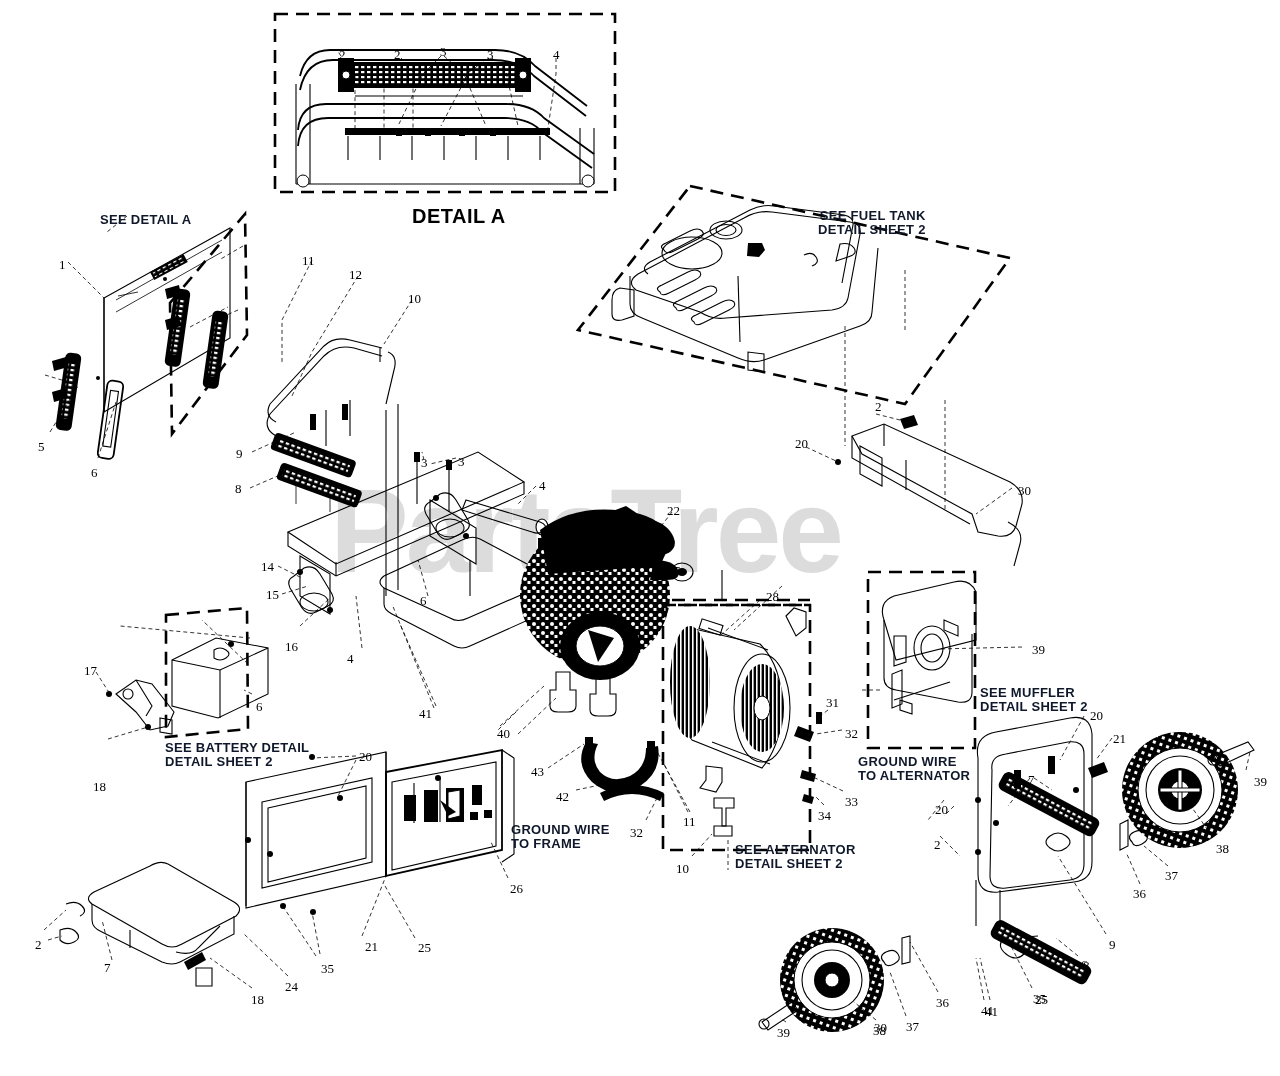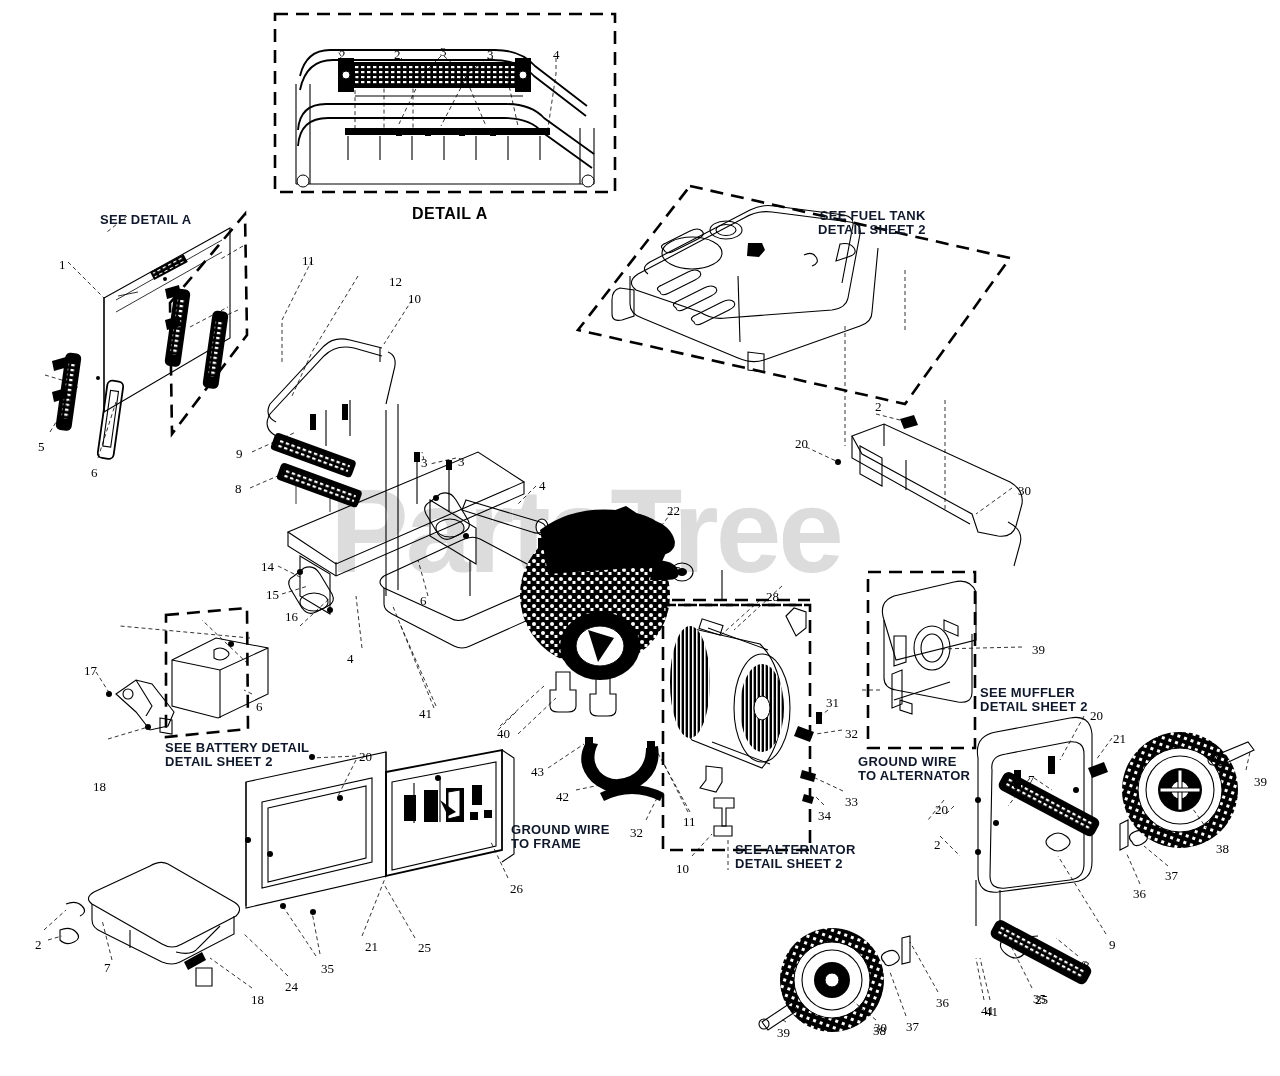--- a/index.html
+++ b/index.html
@@ -10,21 +10,21 @@
   .wm{position:absolute;left:330px;top:466px;width:620px;height:130px;
       font-family:"Liberation Sans",sans-serif;font-weight:bold;
       font-size:118px;line-height:130px;letter-spacing:-3px;
       color:#dcdcdc;white-space:nowrap;user-select:none;}
   .lbl{position:absolute;font-family:Liberation Sans, sans-serif;
        font-weight:bold;font-size:13px;letter-spacing:0.3px;
        line-height:14px;white-space:nowrap;color:#0f172a;}
   .num{position:absolute;font-family:"Liberation Serif",serif;
        font-size:13px;color:#000;line-height:13px;white-space:nowrap;}
   .detailA{position:absolute;font-family:"Liberation Sans",sans-serif;
-       font-weight:bold;font-size:16px;letter-spacing:0.5px;color:#000;}
+       font-weight:bold;font-size:20px;letter-spacing:0.5px;color:#000;}
 </style>
 </head>
 <body>
 
 <div id="stage">
 
   <div class="wm">PartsTree</div>
 
   <svg id="dwg" viewBox="0 0 1280 1076">
     <defs>
@@ -519,36 +519,36 @@
   </div>
 
   <div id="numbers-layer">
       <div class="num" style="left: 339px; top: 48px;">2</div>
       <div class="num" style="left: 394px; top: 48px;">2</div>
       <div class="num" style="left: 440px; top: 45px;">3</div>
       <div class="num" style="left: 487px; top: 48px;">3</div>
       <div class="num" style="left: 553px; top: 48px;">4</div>
       <div class="num" style="left: 59px; top: 258px;">1</div>
       <div class="num" style="left: 302px; top: 254px;">11</div>
-      <div class="num" style="left: 349px; top: 275px; margin-left: 40px;">12</div>
+      <div class="num" style="left: 349px; top: 268px;">12</div>
       <div class="num" style="left: 408px; top: 292px;">10</div>
       <div class="num" style="left: 38px; top: 440px;">5</div>
       <div class="num" style="left: 91px; top: 466px;">6</div>
       <div class="num" style="left: 236px; top: 447px;">9</div>
       <div class="num" style="left: 235px; top: 482px;">8</div>
       <div class="num" style="left: 458px; top: 455px;">3</div>
       <div class="num" style="left: 421px; top: 456px;">3</div>
       <div class="num" style="left: 539px; top: 479px;">4</div>
       <div class="num" style="left: 667px; top: 504px;">22</div>
       <div class="num" style="left: 875px; top: 400px;">2</div>
       <div class="num" style="left: 795px; top: 437px;">20</div>
       <div class="num" style="left: 1018px; top: 484px;">30</div>
       <div class="num" style="left: 261px; top: 560px;">14</div>
       <div class="num" style="left: 266px; top: 588px;">15</div>
-      <div class="num" style="left: 285px; top: 610px;">16</div>
+      <div class="num" style="left: 285px; top: 640px;">16</div>
       <div class="num" style="left: 347px; top: 652px;">4</div>
       <div class="num" style="left: 420px; top: 594px;">6</div>
       <div class="num" style="left: 84px; top: 664px;">17</div>
       <div class="num" style="left: 93px; top: 780px;">18</div>
       <div class="num" style="left: 256px; top: 700px;">6</div>
       <div class="num" style="left: 419px; top: 707px;">41</div>
       <div class="num" style="left: 497px; top: 727px;">40</div>
       <div class="num" style="left: 531px; top: 765px;">43</div>
       <div class="num" style="left: 556px; top: 790px;">42</div>
       <div class="num" style="left: 630px; top: 826px;">32</div>

